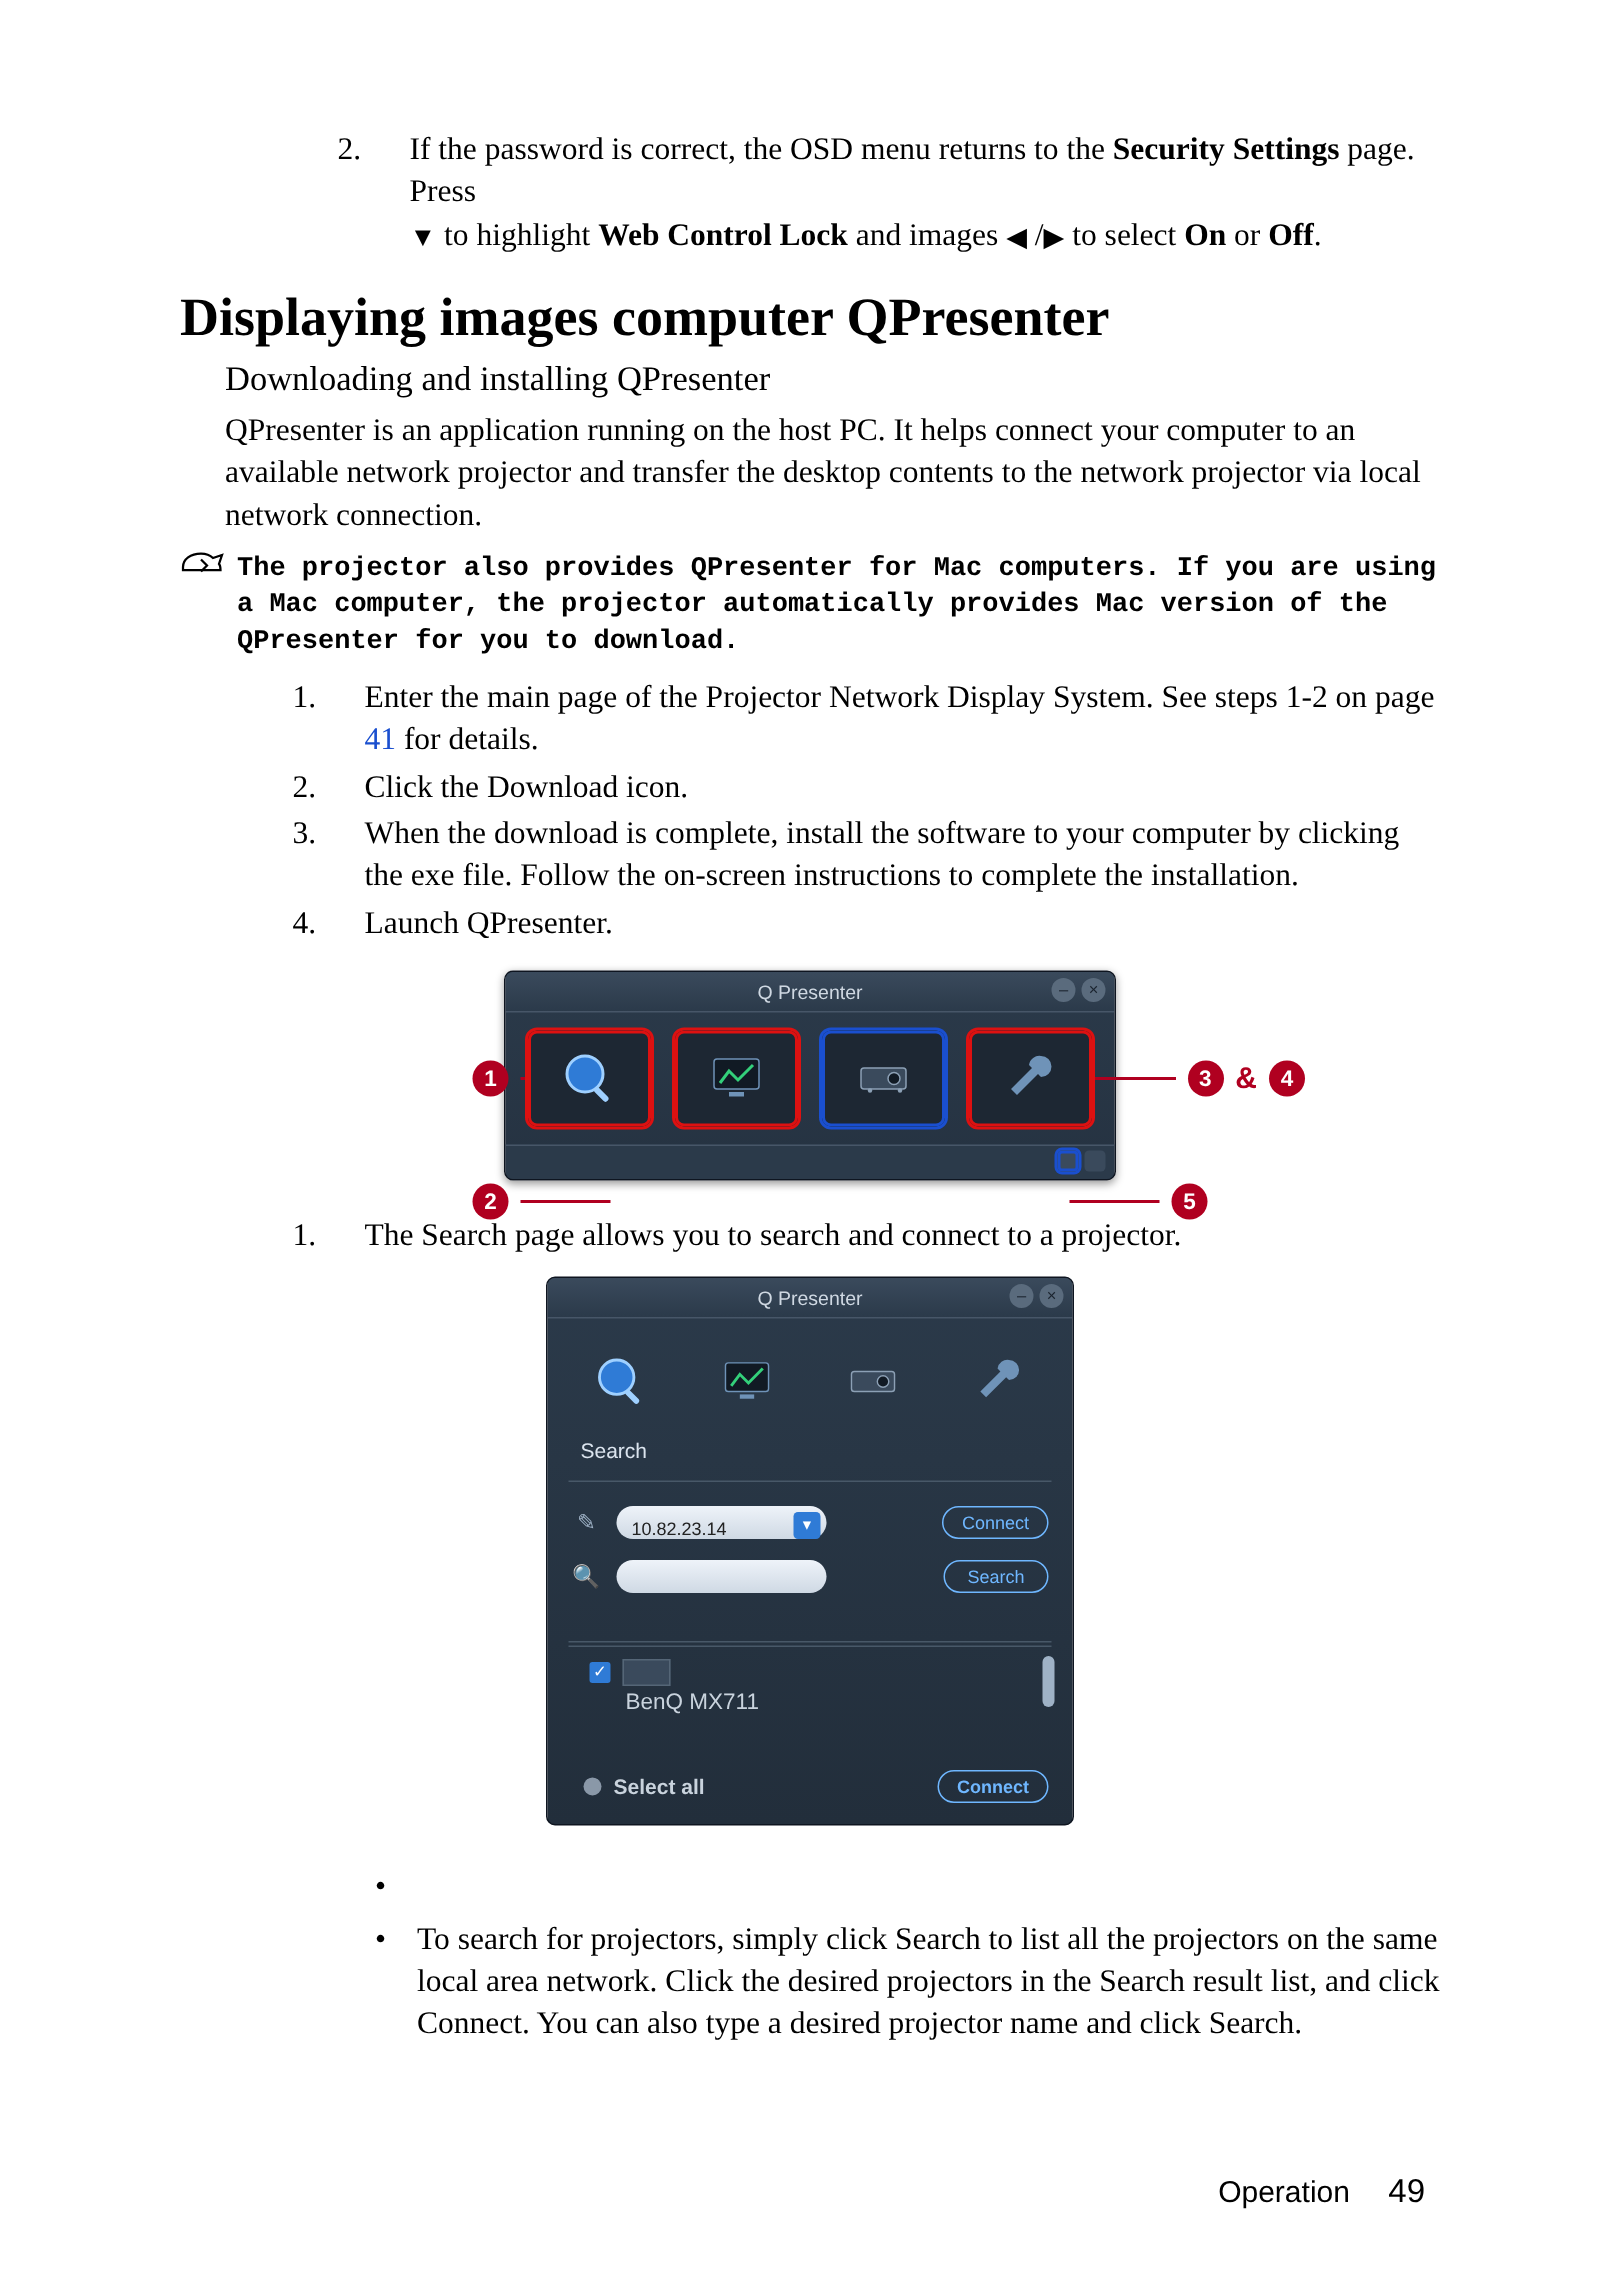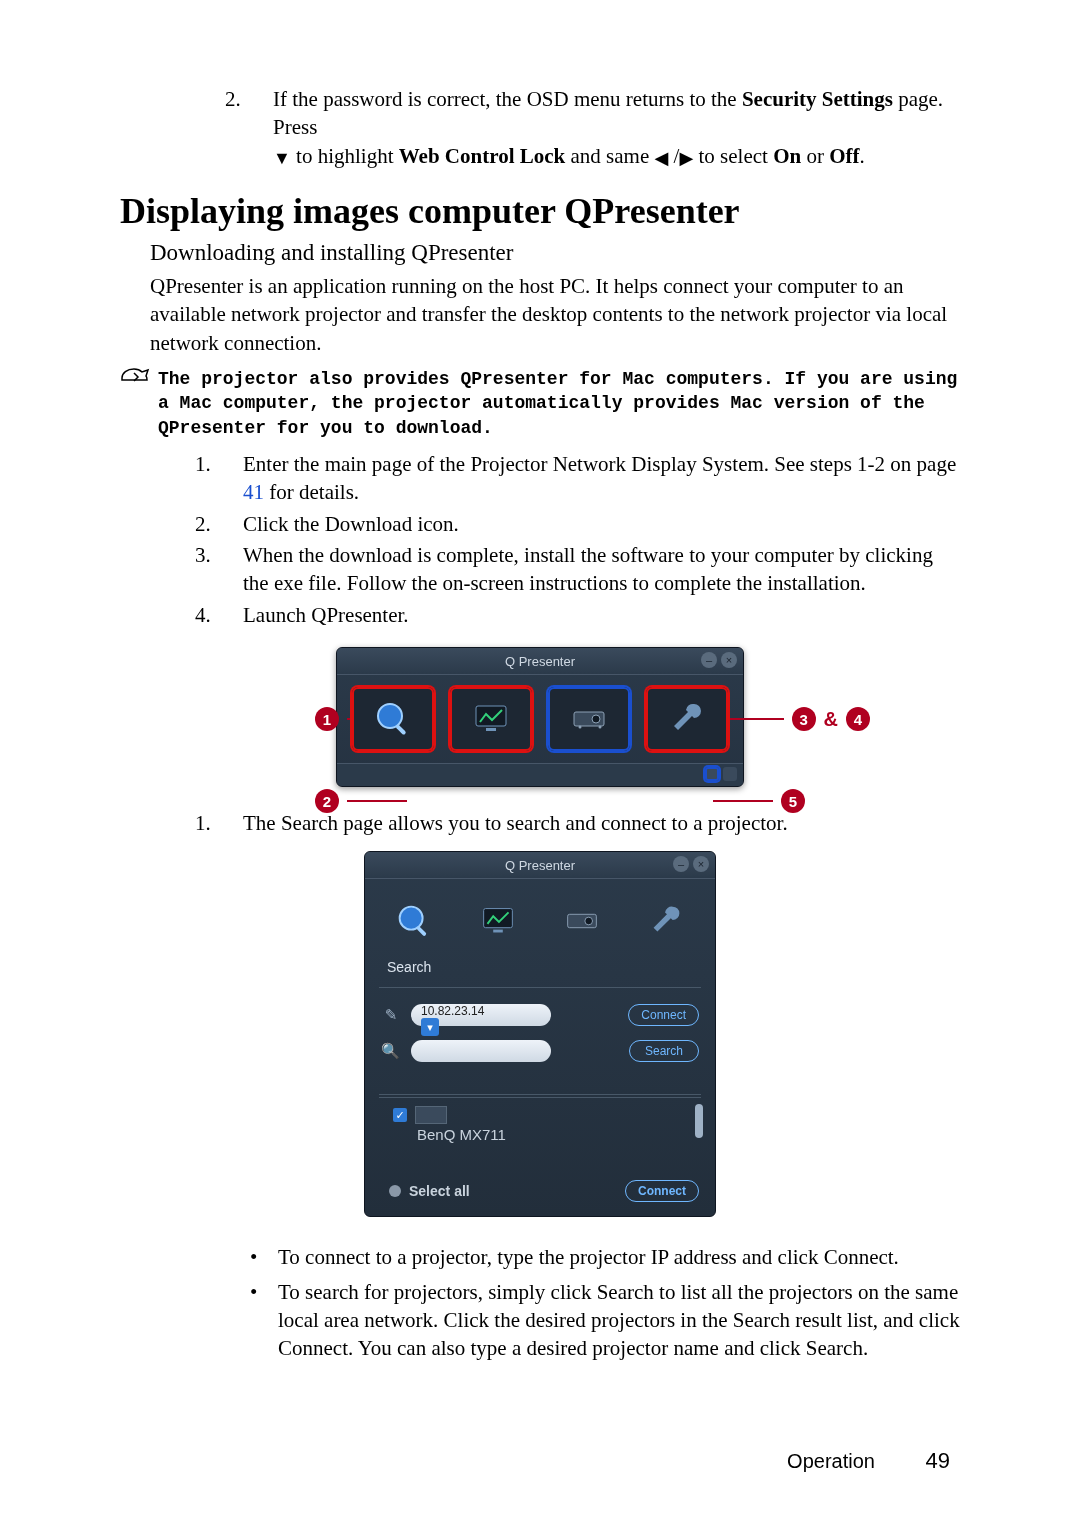--- a/index.html
+++ b/index.html
@@ -20,21 +20,21 @@
   .footer {
     position: absolute;
     bottom: 55px;
     right: 130px;
     font-family: Arial, sans-serif;
     font-size: 20px;
     color: #000;
   }
   .footer .sec {
     font-size: 20px;
-    margin-right: 45px;
+    margin-right: 20px;
   }
   .footer .pno {
     font-size: 22px;
   }
 
   
   .num-list {
     margin: 0 0 20px 0;
     padding: 0 0 0 105px;
     font-size: 21px;
@@ -270,23 +270,22 @@
     border: none;
     background: linear-gradient(#eef3f9, #cfd9e4);
     color: #222;
     font-size: 12px;
     padding: 0 10px;
     box-sizing: border-box;
   }
   .qp2-select {
     width: 140px;
     display: inline-flex;
-    align-items: flex-start;
+    align-items: flex-end;
     justify-content: space-between;
-    flex-direction: column;
   }
   .qp2-select .dd {
     width: 18px;
     height: 18px;
     margin-right: -6px;
     background: #2f7bd6;
     border-radius: 3px;
     color: #fff;
     text-align: center;
     line-height: 18px;
@@ -388,21 +387,21 @@
 <body>
 
 <div class="page">
 
   <div class="num-list">
     <div class="item">
       <div class="num">2.</div>
       <div>
         <span>If the password is correct, the OSD menu returns to the </span><b>Security Settings</b><span> page. Press </span><br>
         <span class="arrow">▼</span>
-        <span> to highlight </span><b>Web Control Lock</b><span> and same </span>
+        <span> to highlight </span><b>Web Control Lock</b><span> and images </span>
         <span class="arrow">◀</span> /<span class="arrow">▶</span>
         <span> to select </span><b>On</b><span> or </span><b>Off</b><span>.</span>
       </div>
     </div>
   </div>
 
   <h1 class="heading">Displaying images computer QPresenter</h1>
 
   <h2 class="subheading">Downloading and installing QPresenter</h2>
   <p class="body">QPresenter is an application running on the host PC. It helps connect your computer to an available network projector and transfer the desktop contents to the network projector via local network connection.</p>
@@ -584,21 +583,20 @@
         <span class="dot"></span>
         <span>Select all</span>
       </div>
       <div class="qp2-btn">Connect</div>
     </div>
   </div>
 
   <div class="sub-bullets">
     <div class="bitem">
       <div class="dot">•</div>
-      <div>To connect to a projector, type the projector IP address and click Connect.</div>
     </div>
     <div class="bitem">
       <div class="dot">•</div>
       <div>To search for projectors, simply click Search to list all the projectors on the same local area network. Click the desired projectors in the Search result list, and click Connect. You can also type a desired projector name and click Search.</div>
     </div>
   </div>
 
   <div class="footer">
     <span class="sec">Operation</span>
     <span class="pno">49</span>

